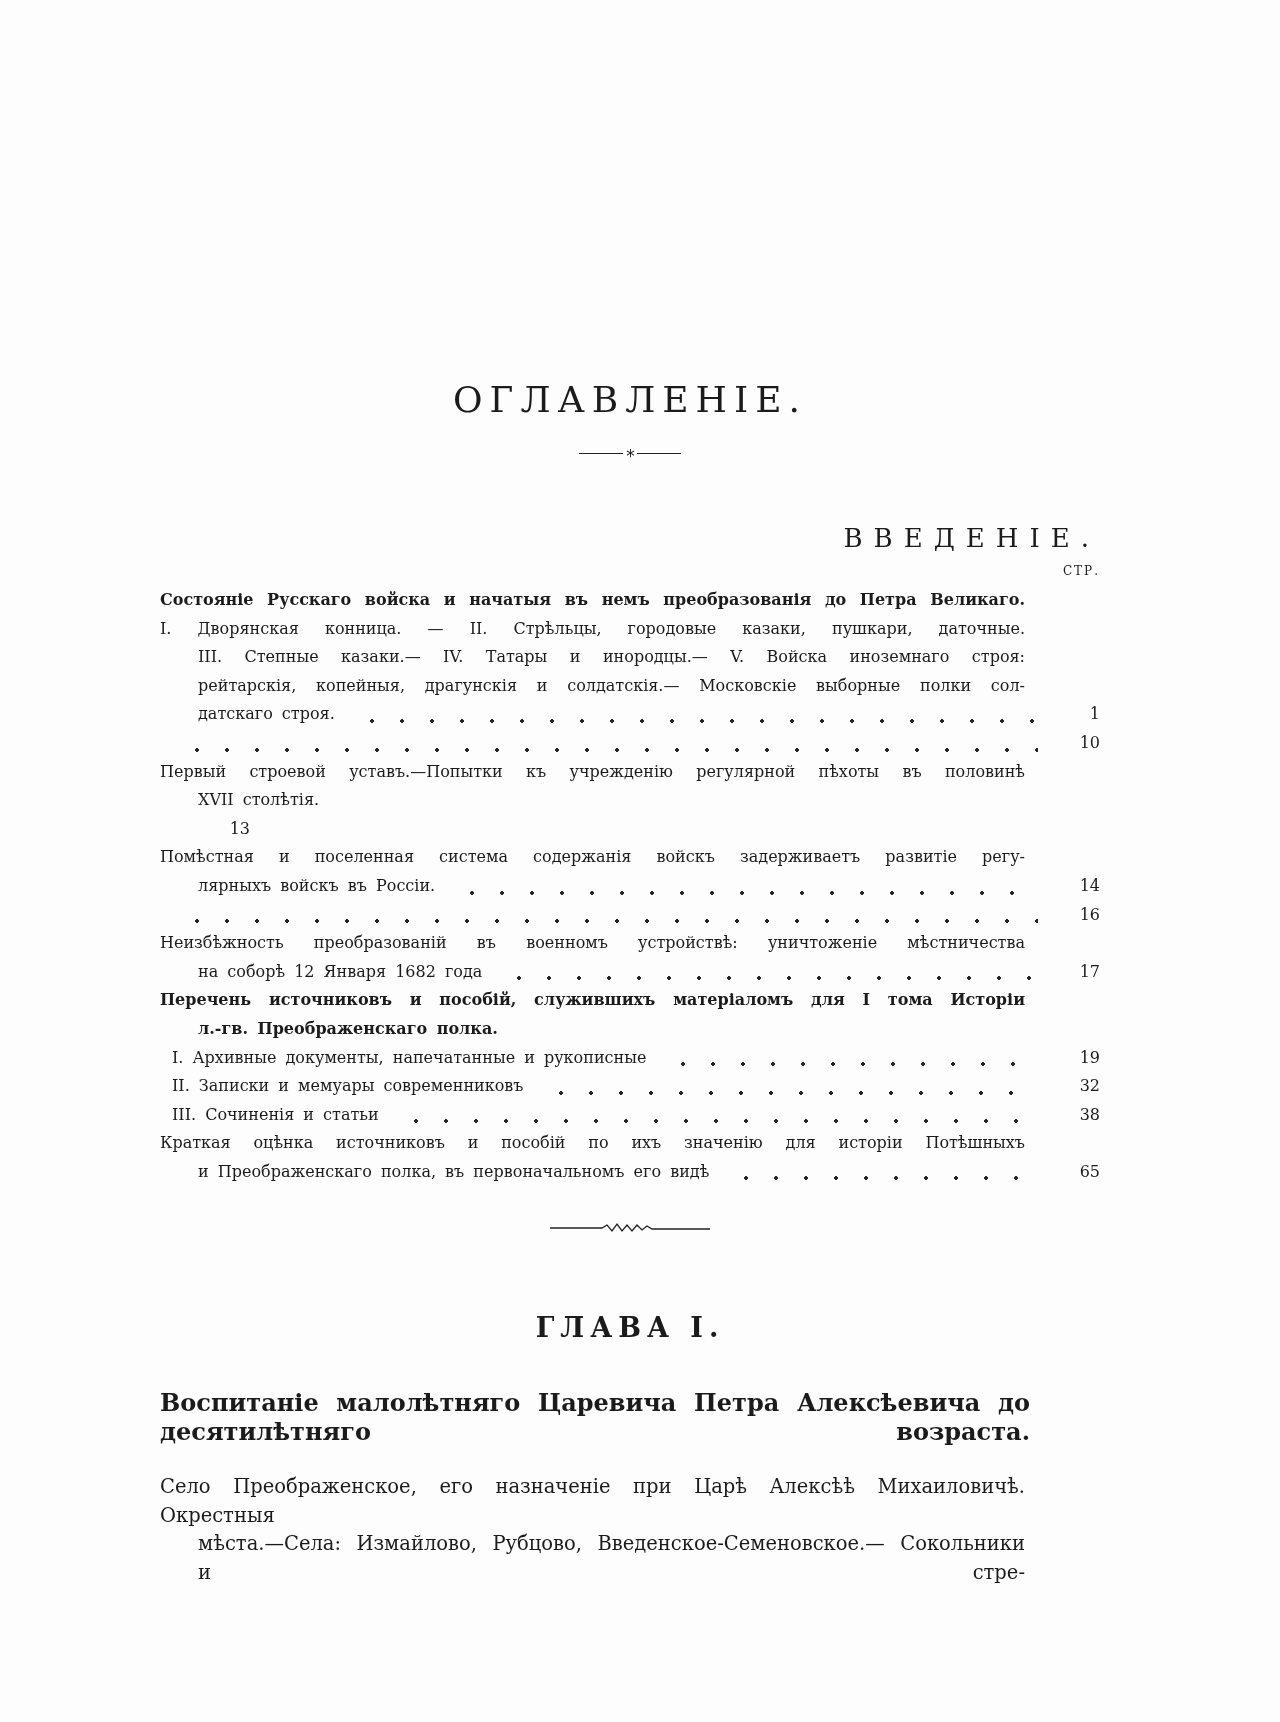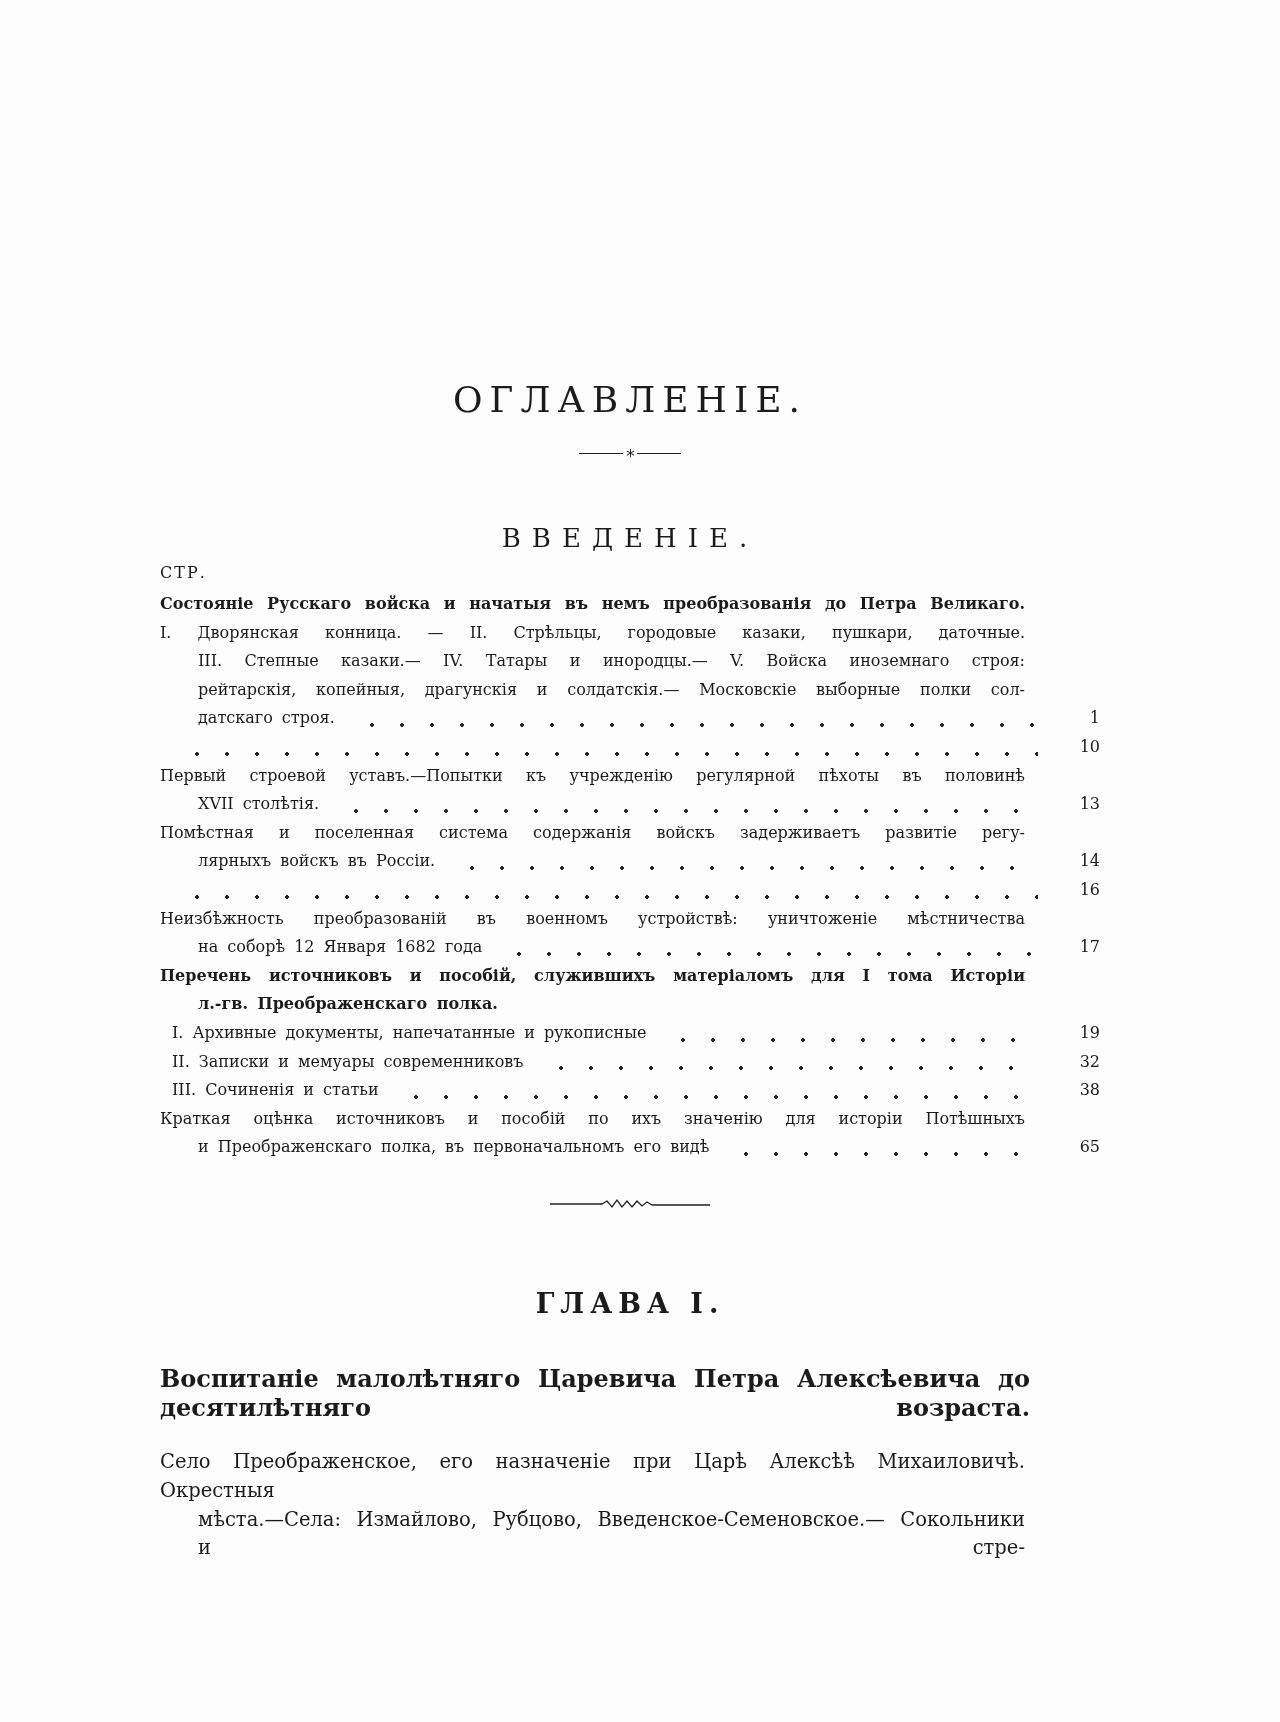--- a/index.html
+++ b/index.html
@@ -27,30 +27,30 @@
   }
   .divider-star .seg{width:44px;height:1px;background:#222;}
   .divider-star .star{
     font-family:"DejaVu Sans",sans-serif;
     font-size:17px;line-height:10px;
     padding:0 2px 0 3px;
     transform:translateY(3px);
   }
   .intro-heading{
     margin-top:64px;
-    text-align:center;
+    text-align:right;
     font-size:26px;
     letter-spacing:11px;
     line-height:1;
     white-space:nowrap;
   }
   .page-col-label{
     margin-top:14px;
-    text-align:left;
-    font-size:16px;
+    text-align:right;
+    font-size:12px;
     letter-spacing:2px;
     line-height:1;
   }
   .toc{margin-top:9px;font-size:16px;}
   .toc .row,.chapter-lines .row{
     line-height:28.6px;
     word-spacing:4px;
   }
   .row{display:flex;align-items:baseline;}
   .row .txt{white-space:nowrap;}
@@ -124,21 +124,21 @@
       <div class="row" style="padding-left: 38px;">
         <span class="txt">датскаго строя.</span>
         <span class="leader"></span>
         <span class="pg">1</span>
       </div>
       <div class="row" style="padding-left: 0px;">
         <span class="leader"></span>
         <span class="pg">10</span>
       </div>
       <div class="row fill" style="padding-left: 0px;"><span class="txt">Первый строевой уставъ.—Попытки къ учрежденію регулярной пѣхоты въ половинѣ</span></div>
-      <div class="row" style="padding-left: 38px;">
+      <div class="row" style="padding-left: 38px; flex-direction: column;">
         <span class="txt">XVII столѣтія.</span>
         <span class="leader"></span>
         <span class="pg">13</span>
       </div>
       <div class="row fill" style="padding-left: 0px;"><span class="txt">Помѣстная и поселенная система содержанія войскъ задерживаетъ развитіе регу-</span></div>
       <div class="row" style="padding-left: 38px; justify-content: flex-end;">
         <span class="txt">лярныхъ войскъ въ Россіи.</span>
         <span class="leader"></span>
         <span class="pg">14</span>
       </div>

